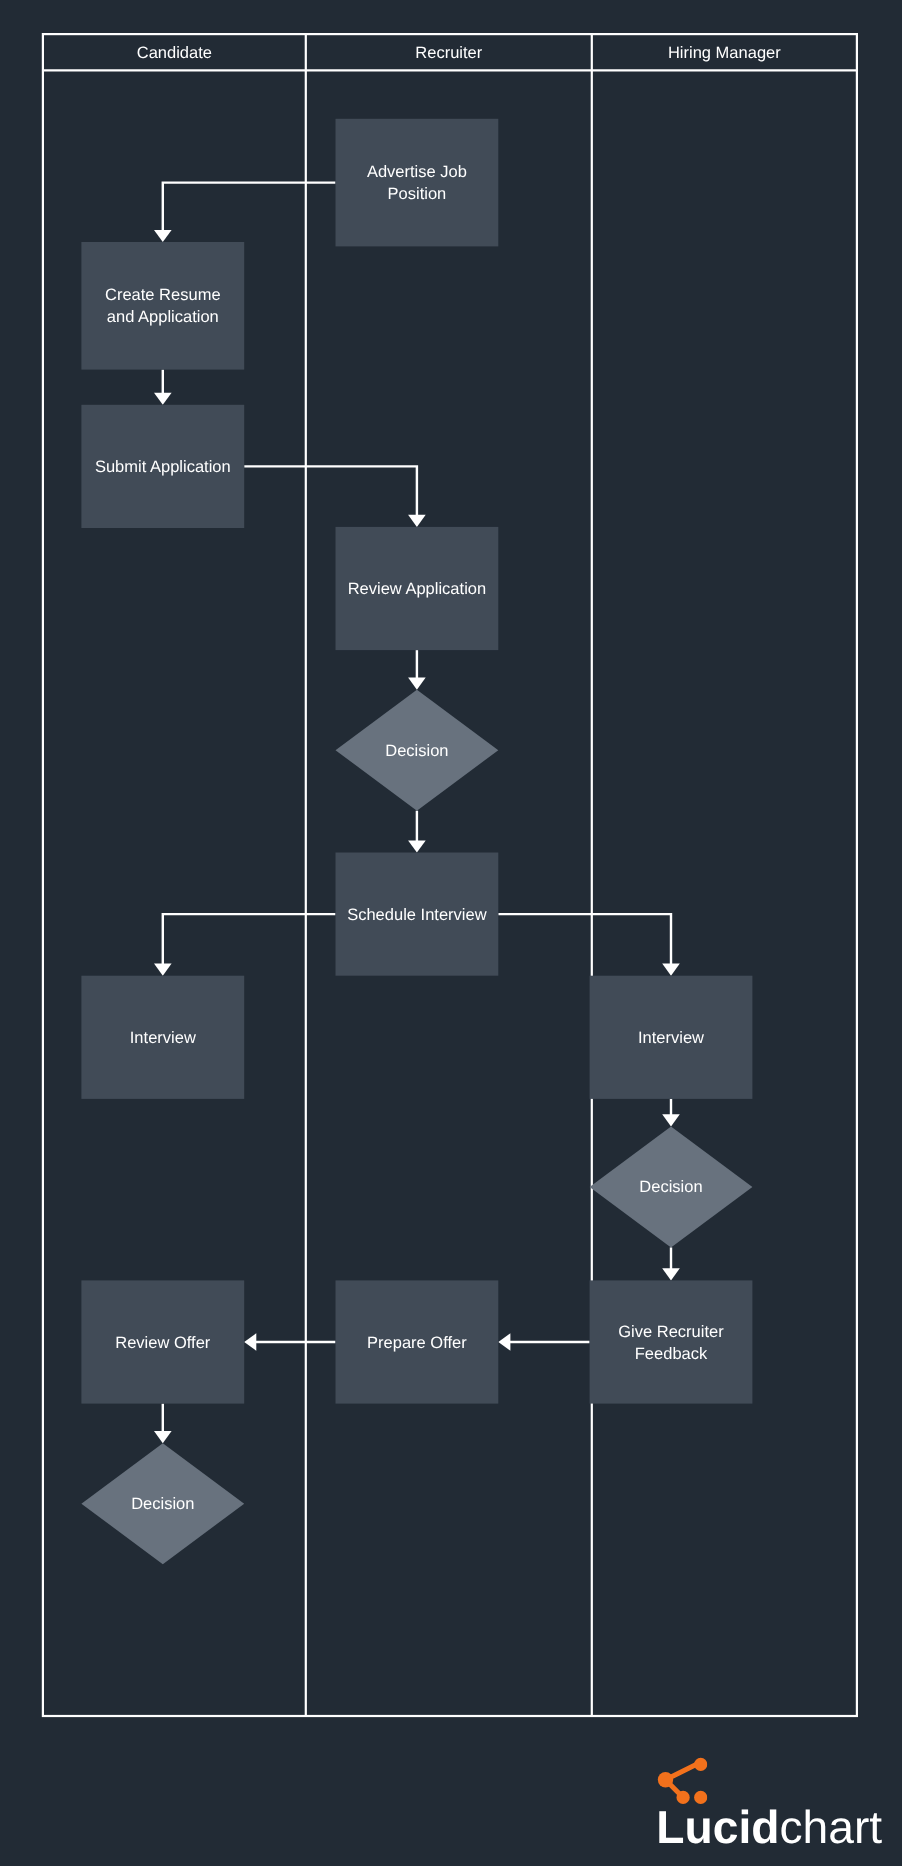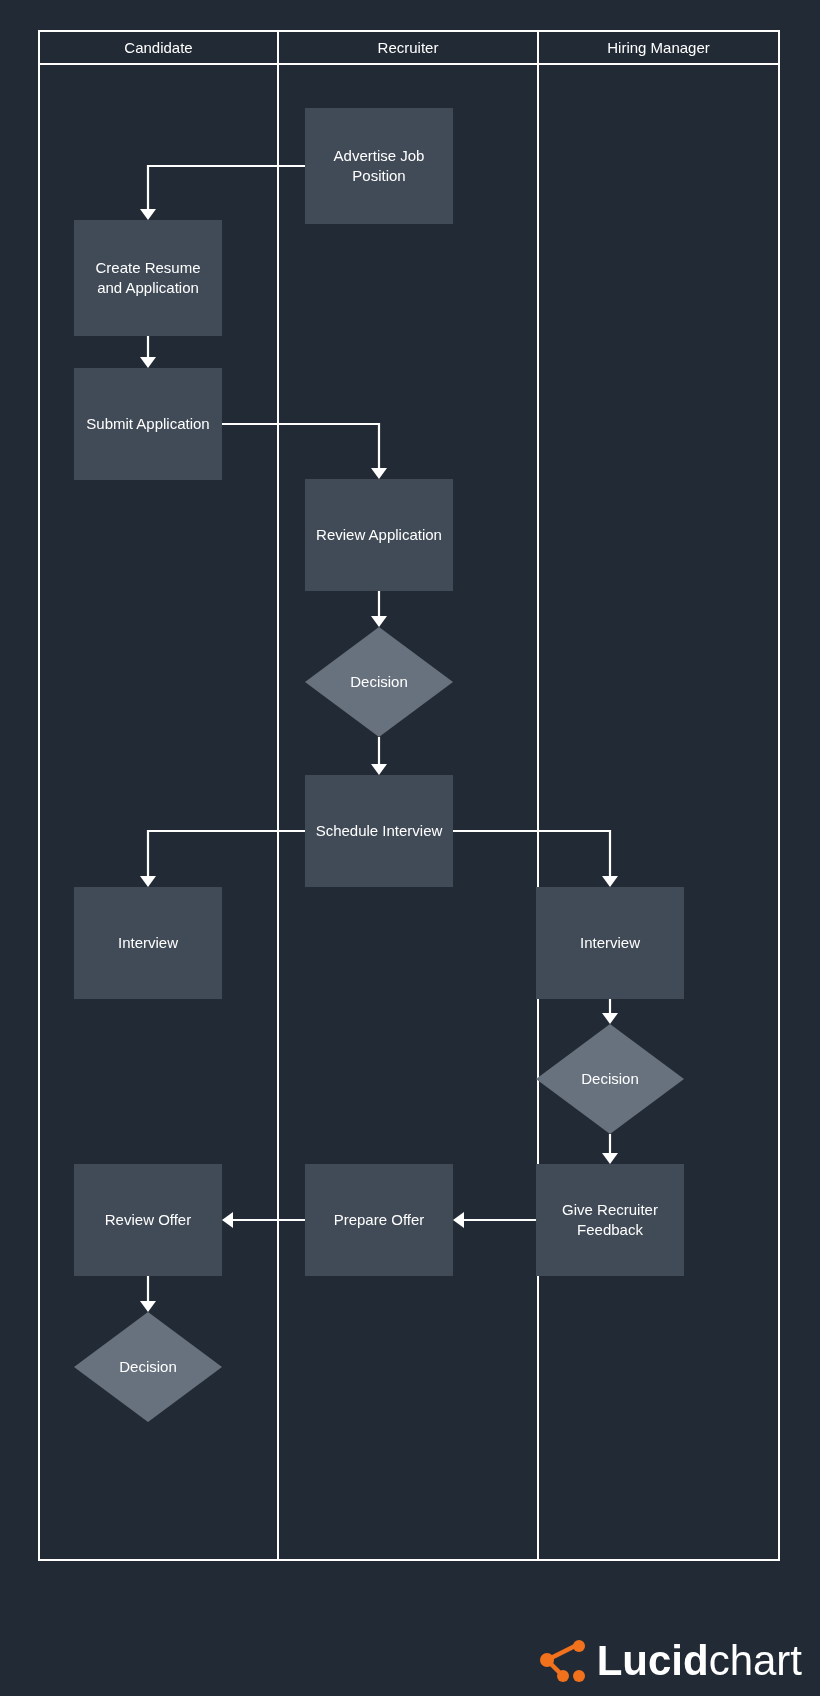--- a/index.html
+++ b/index.html
@@ -45,23 +45,24 @@
   }
   .brand-made {
     font-family: "Liberation Sans", sans-serif;
     font-size: 26px;
     font-weight: bold;
     letter-spacing: 0px;
     line-height: 1.05;
   }
   .brand-row {
     display: flex;
-    align-items: flex-end;
+    align-items: flex-start;
     justify-content: flex-end;
     margin-top: 6px;
+    flex-direction: column;
   }
   .brand-mark { margin-right: 12px; display: block; }
   .brand-word {
     font-family: "Liberation Sans", sans-serif;
     font-size: 42px;
     line-height: 1;
     white-space: nowrap;
   }
   .brand-bold { font-weight: bold; }
   .brand-light { font-weight: normal; }

